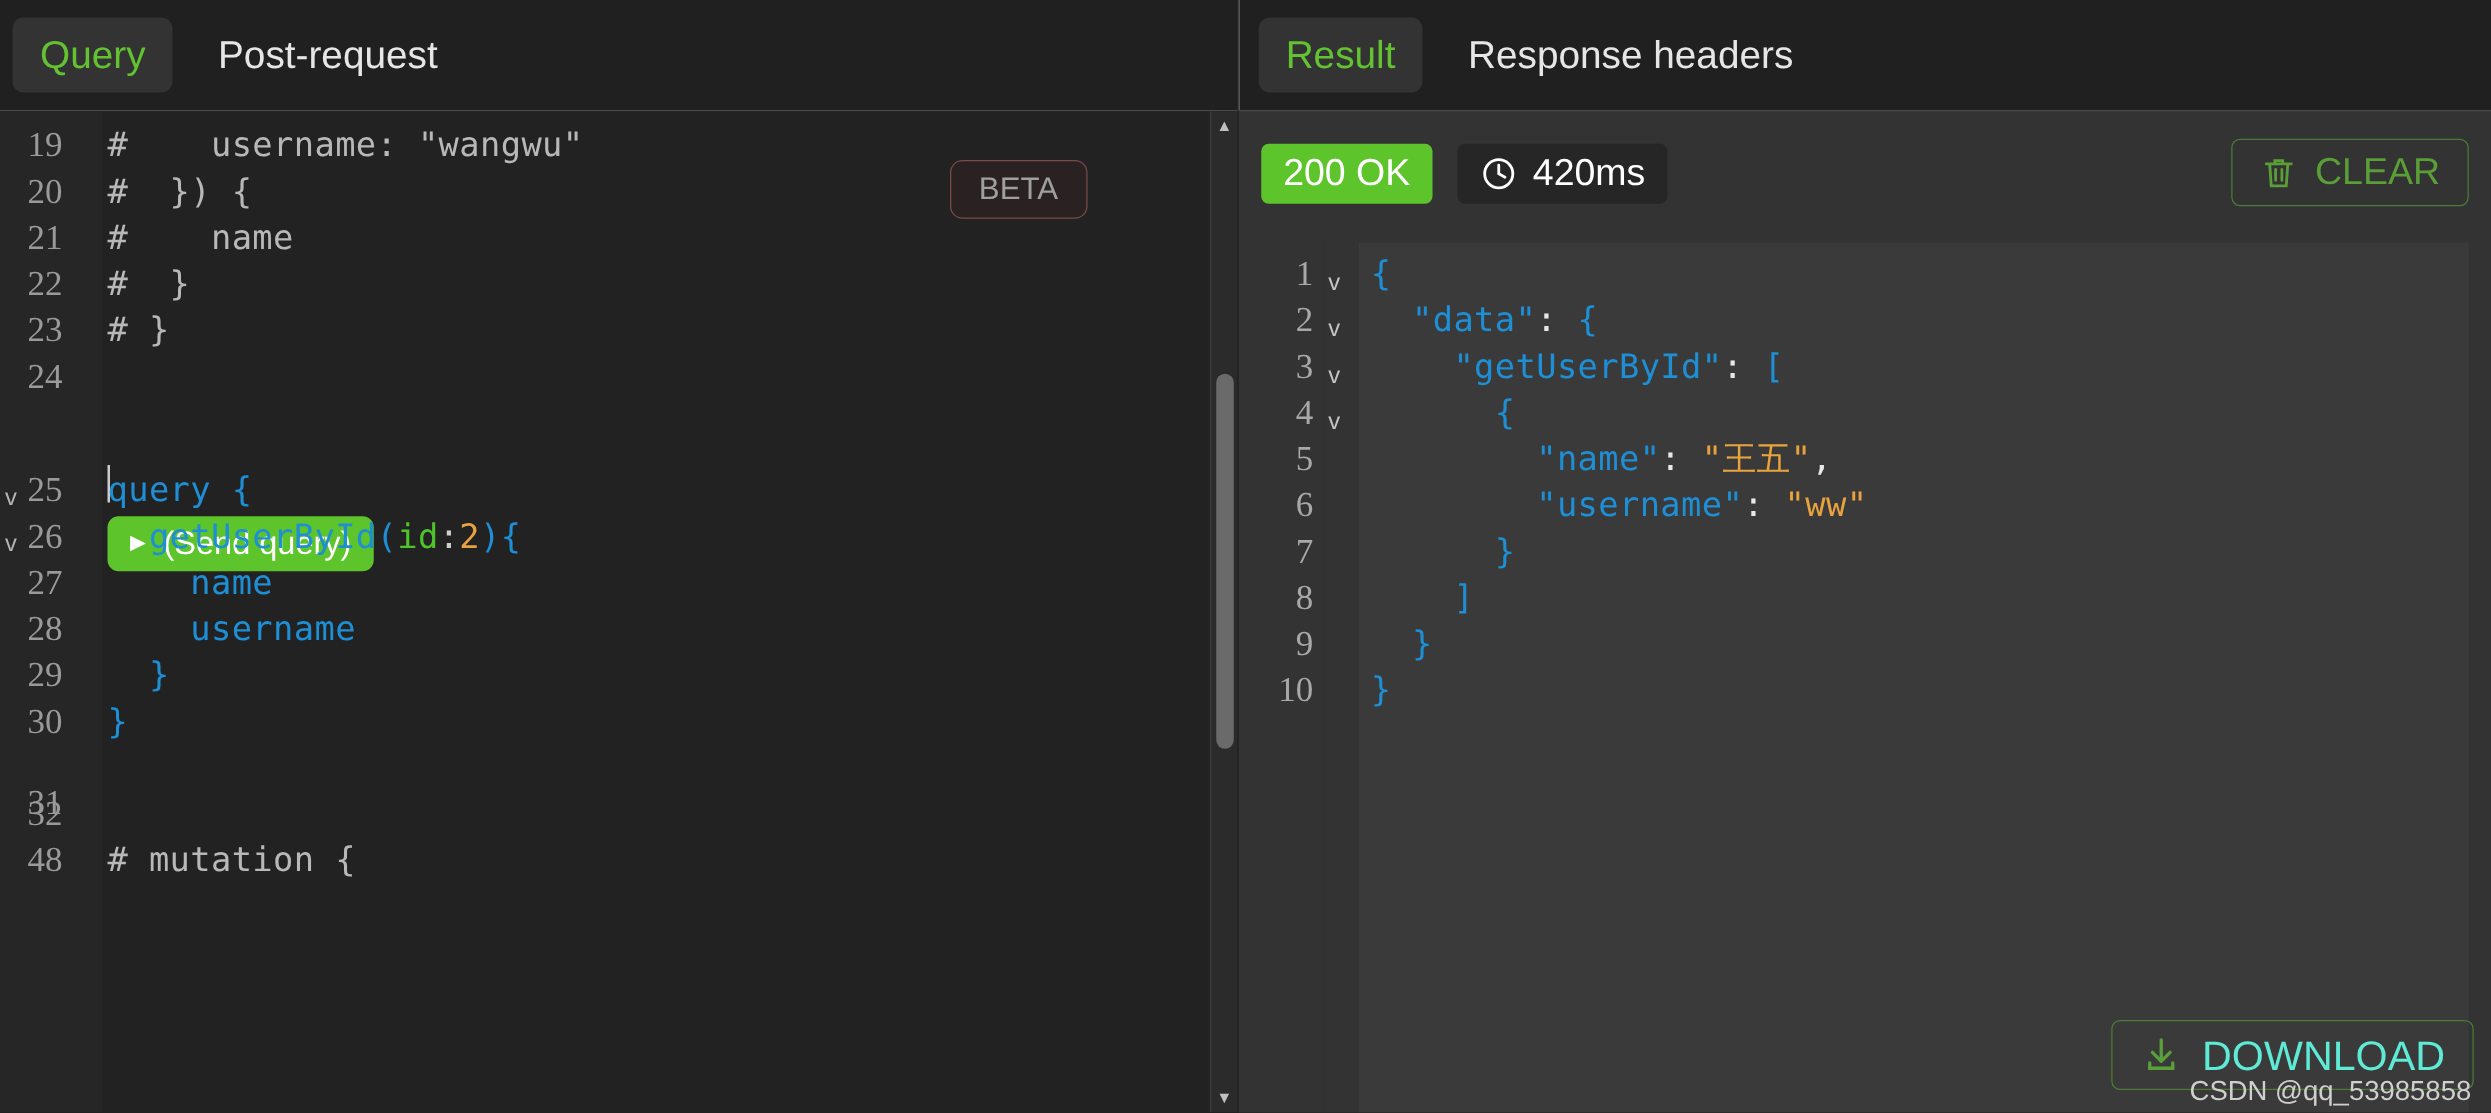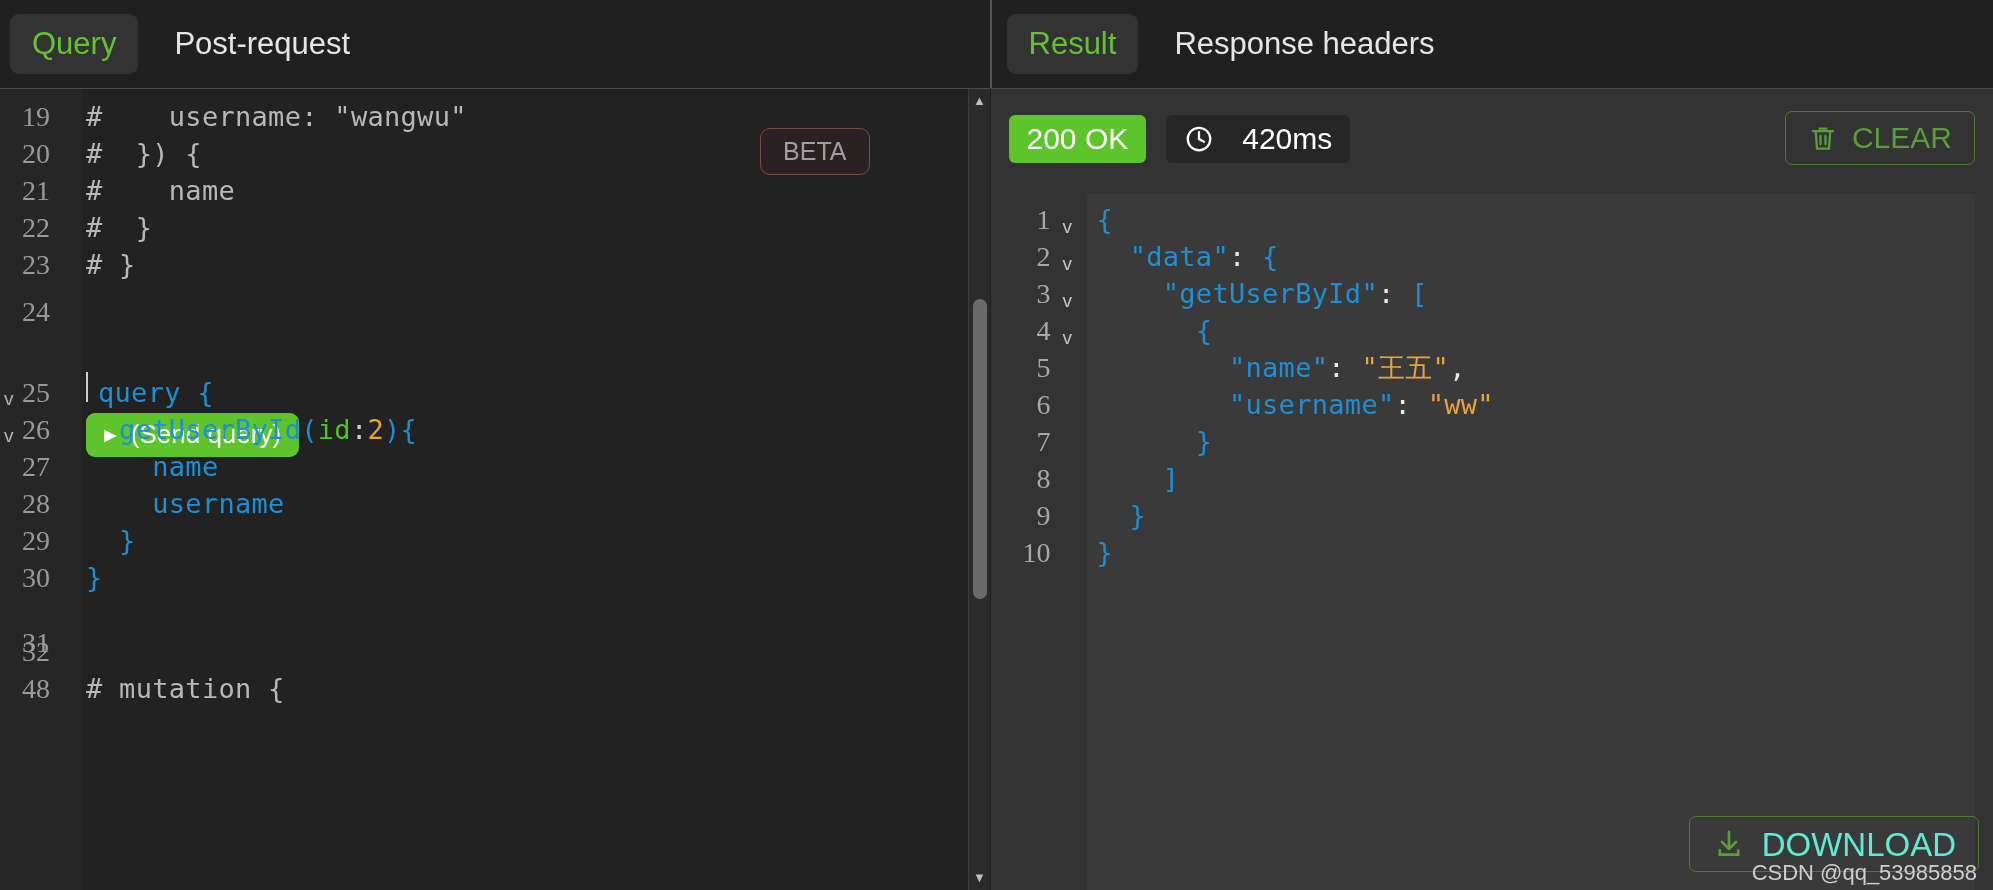--- a/index.html
+++ b/index.html
@@ -80,21 +80,21 @@
   .cl {
     position: absolute;
     left: 4px;
     font-family: "DejaVu Sans Mono", monospace;
     font-size: 27px;
     line-height: 1;
     white-space: pre;
     letter-spacing: 0.3px;
   }
   .cmt { color: #b8b8b8; }
-  .kw  { color: #1e8fd5; padding-left: 12px; }
+  .kw  { color: #1e8fd5; }
   .fld { color: #1e8fd5; }
   .arg { color: #4ec42c; }
   .num { color: #e8a33d; }
   .pl  { color: #cfcfcf; }
 
   .caret {
     position: absolute;
     width: 2px; height: 30px;
     background: #cccccc;
   }
@@ -185,21 +185,21 @@
   }
   .status-ok {
     background: #5ec42c; color: #ffffff;
     font-size: 30px; border-radius: 6px;
     padding: 9px 18px; line-height: 1;
   }
   .status-time {
     background: #262626; color: #ffffff;
     font-size: 30px; border-radius: 6px;
     padding: 9px 18px; line-height: 1;
-    display: flex; align-items: center; gap: 28px;
+    display: flex; align-items: center; gap: 12px;
   }
   .clear-btn {
     position: absolute;
     right: 0px; top: 0px;
     border: 1px solid #4e7a36;
     color: #5a9e37;
     background: transparent;
     border-radius: 7px;
     font-size: 30px;
     padding: 11px 22px;
@@ -283,21 +283,21 @@
       <div class="tab">Post-request</div>
     </div>
 
     <div class="editor-wrap">
       <div class="gutter" id="gutter">
           <div class="ln" style="top: 14px;">19</div>
           <div class="ln" style="top: 51px;">20</div>
           <div class="ln" style="top: 88px;">21</div>
           <div class="ln" style="top: 125px;">22</div>
           <div class="ln" style="top: 162px;">23</div>
-          <div class="ln" style="top: 209px; margin-left: 15px;">24</div>
+          <div class="ln" style="top: 199px; margin-left: 15px;">24</div>
           <div class="ln" style="top: 290px;">25</div>
           <div class="ln" style="top: 327px;">26</div>
           <div class="ln" style="top: 364px;">27</div>
           <div class="ln" style="top: 401px;">28</div>
           <div class="ln" style="top: 438px;">29</div>
           <div class="ln" style="top: 475px;">30</div>
           <div class="ln" style="top: 512px; margin-top: 28px;">31</div>
           <div class="ln" style="top: 549px;">32</div>
           <div class="ln" style="top: 586px;">48</div>
         </div>

